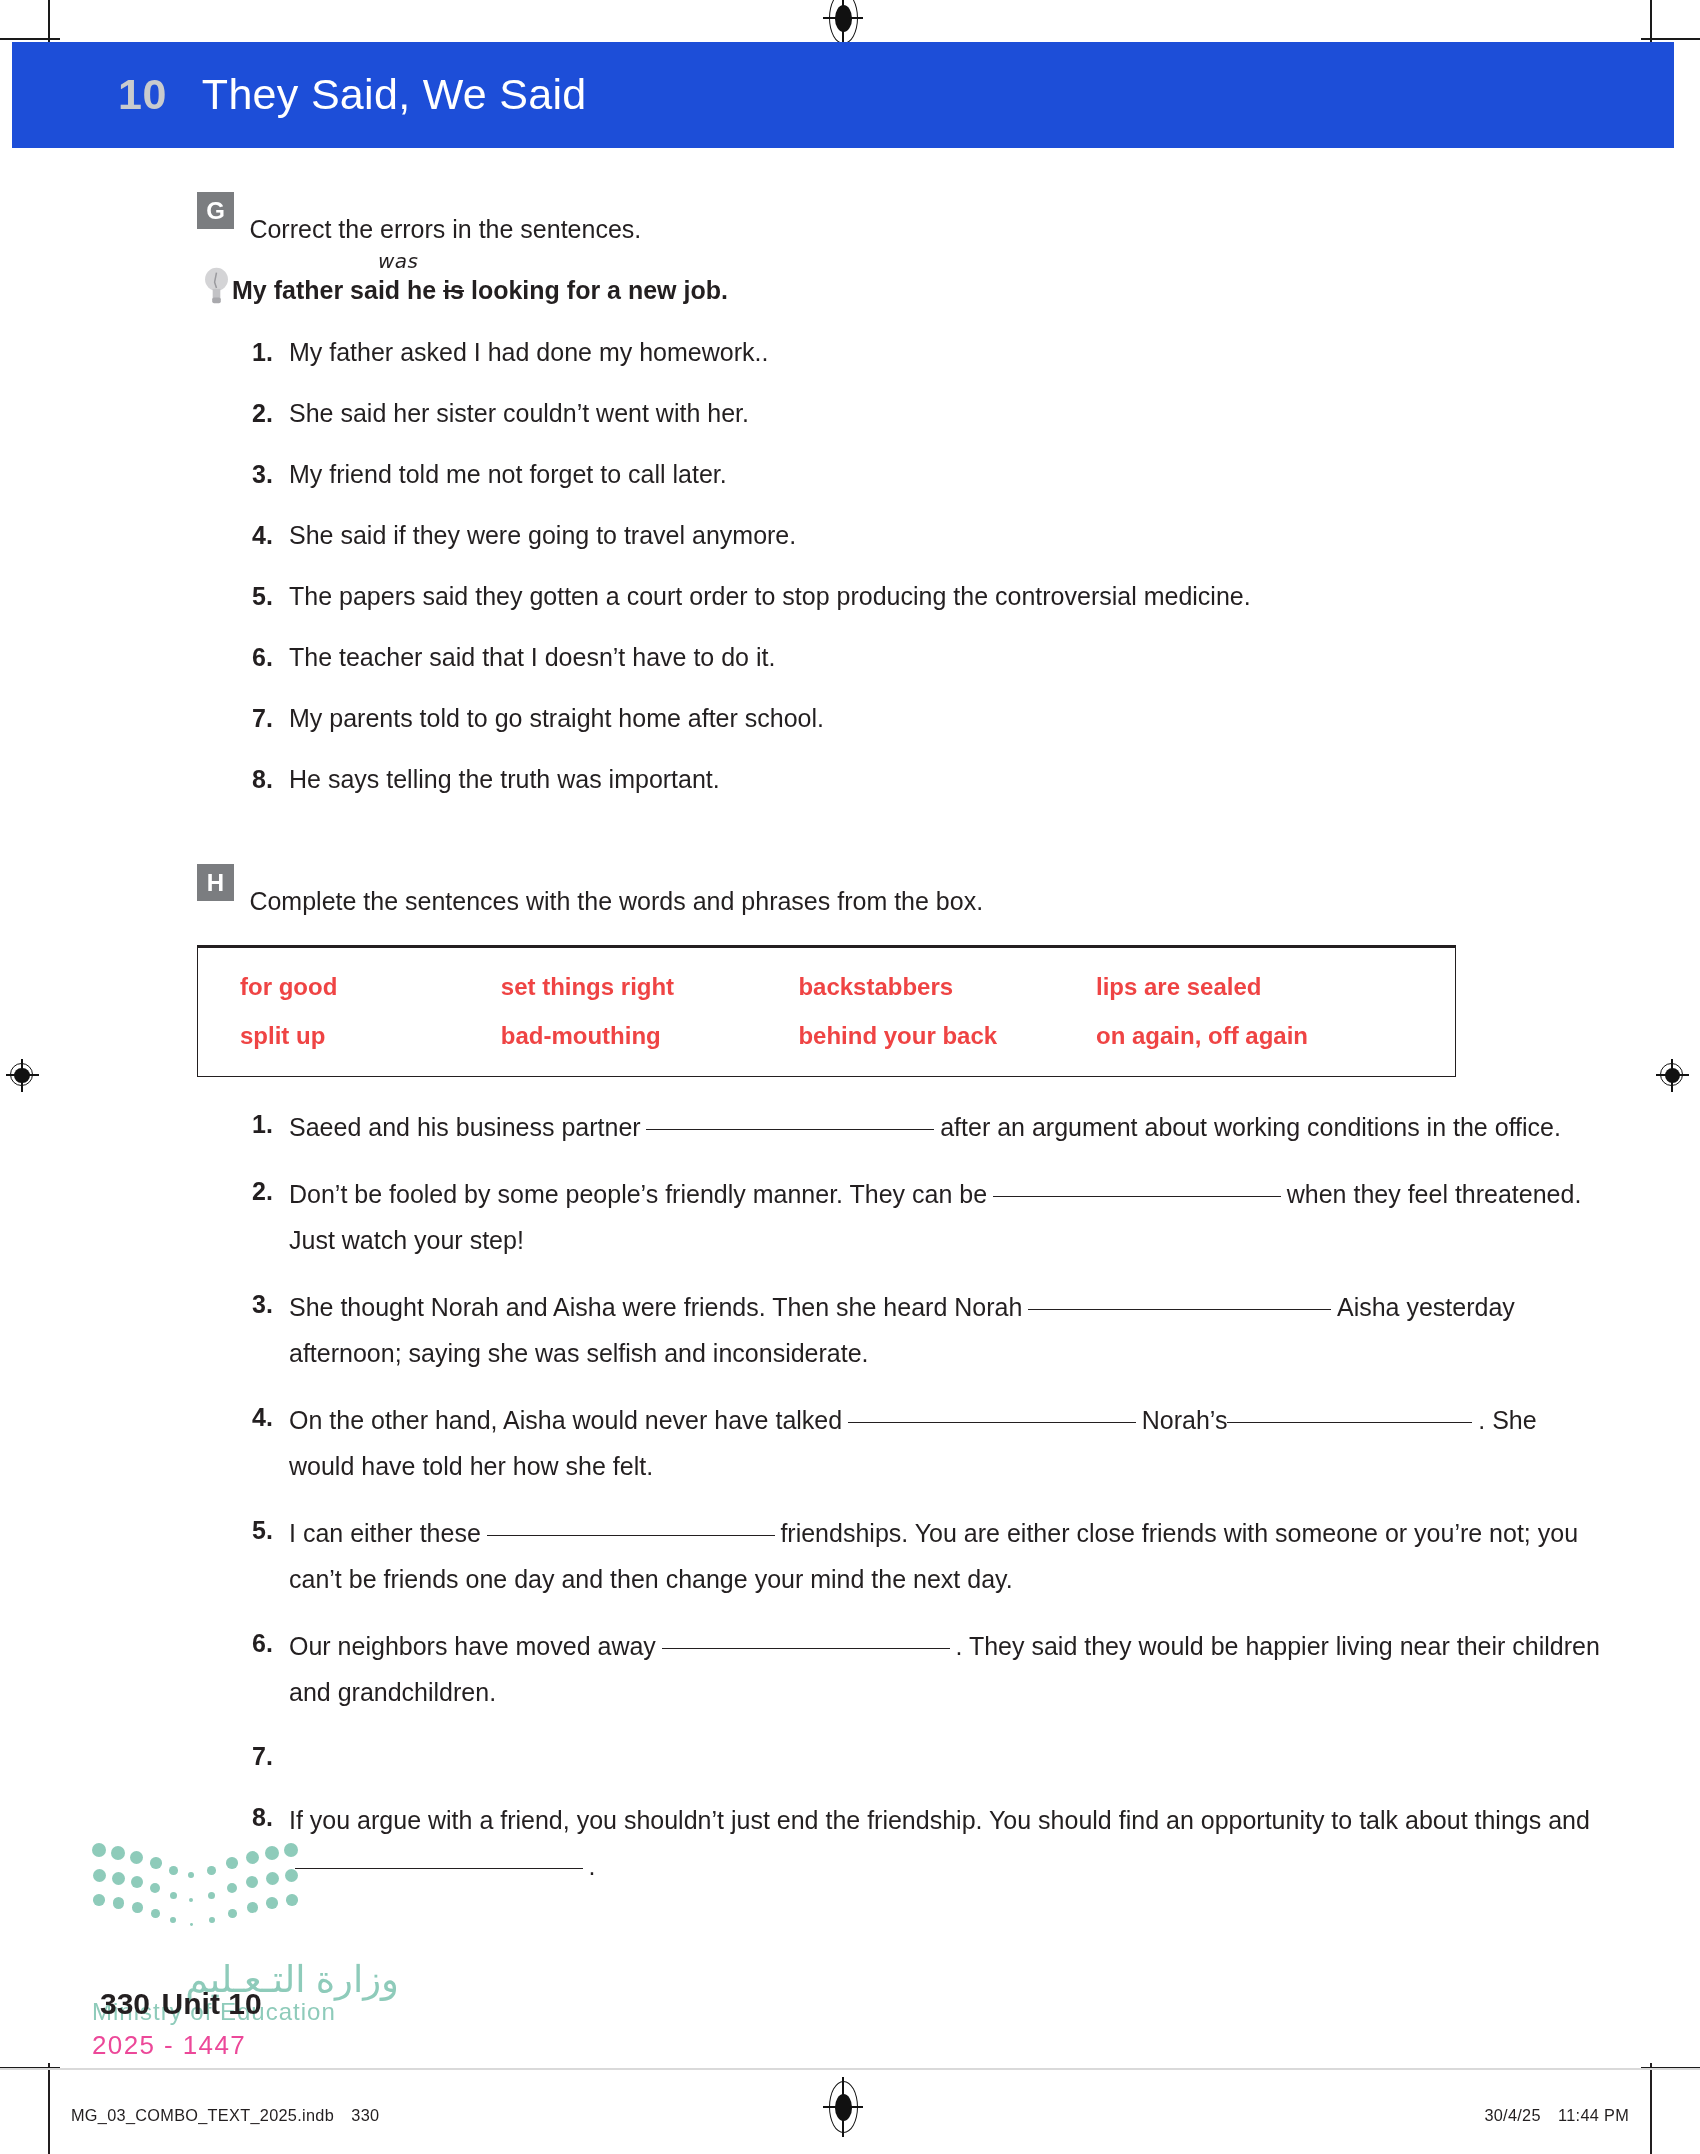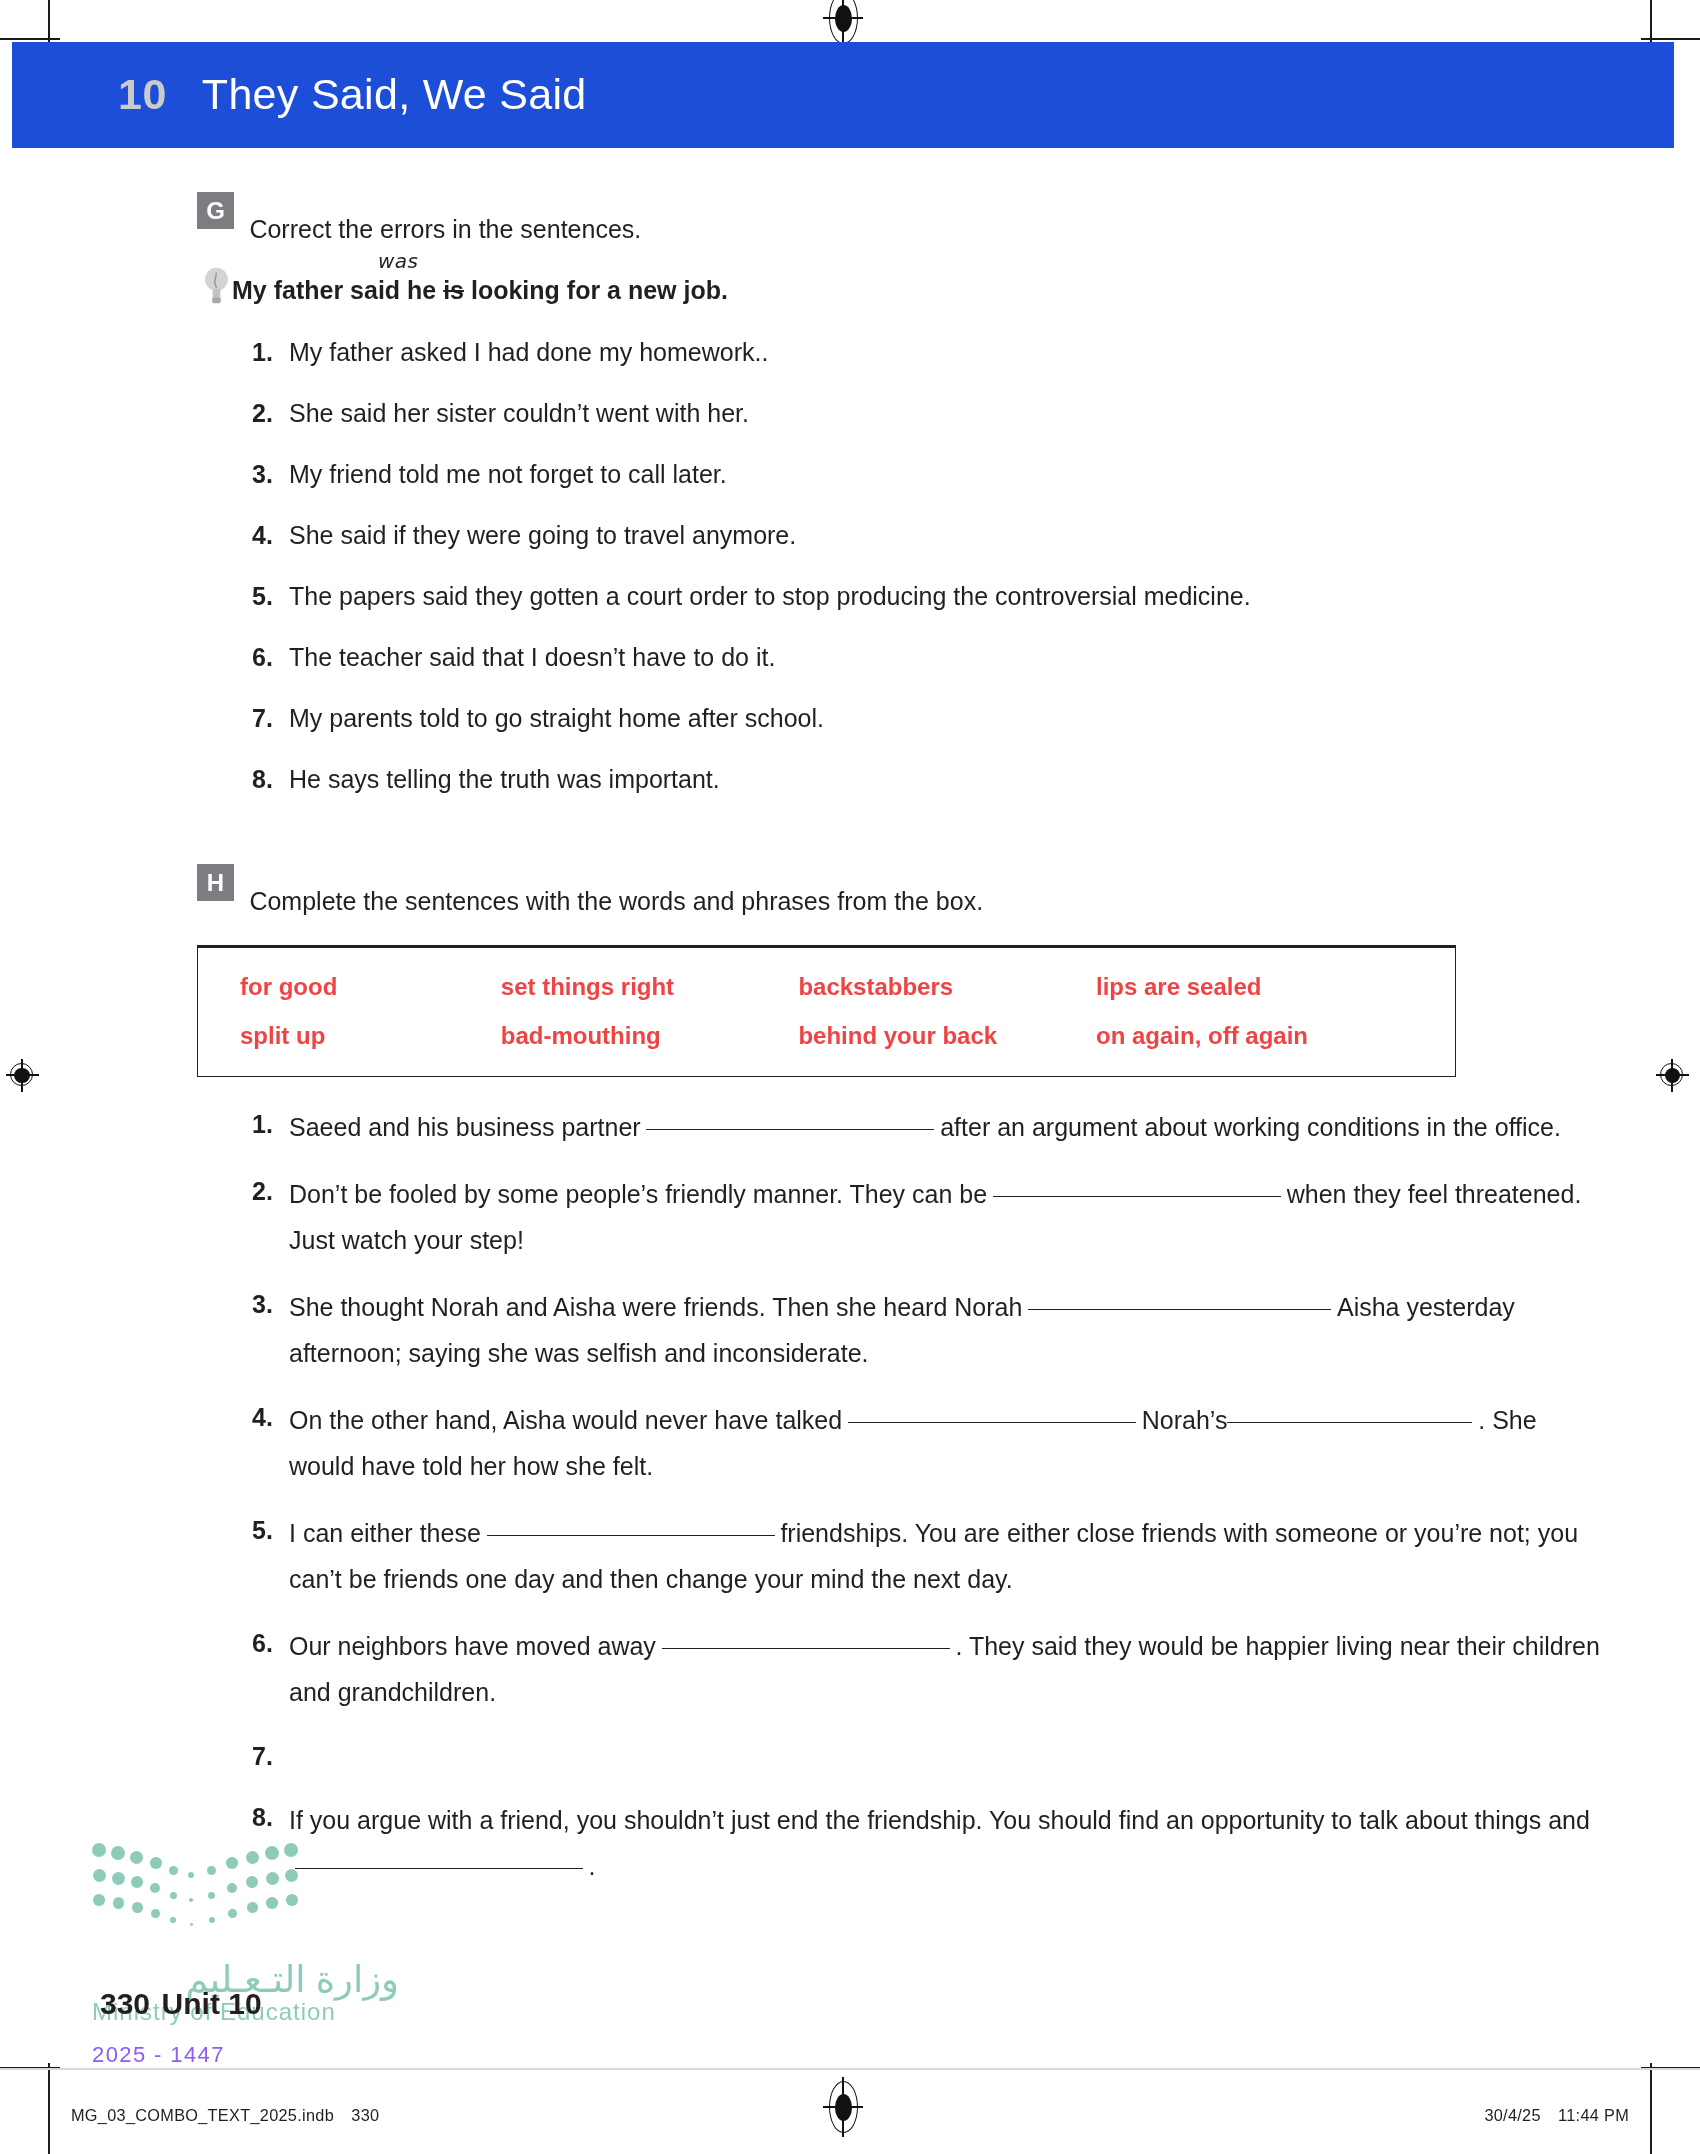--- a/index.html
+++ b/index.html
@@ -297,25 +297,25 @@
   }
   .ministry-en {
     font-size: 24px;
     color: #8ecbba;
     letter-spacing: 1px;
     line-height: 29px;
     margin-top: -3.8px;
     white-space: nowrap;
   }
   .ministry-yr {
-    font-size: 22px;
-    color: #8b5cf6;
+    font-size: 26px;
+    color: #ec4899;
     letter-spacing: 1.4px;
     line-height: 27px;
-    margin-top: 15px;
+    margin-top: 6px;
     white-space: nowrap;
   }
 
   
   #page-folio {
     position: absolute;
     left: 100px;
     top: 1987px;
     font-size: 30px;
     font-weight: bold;

